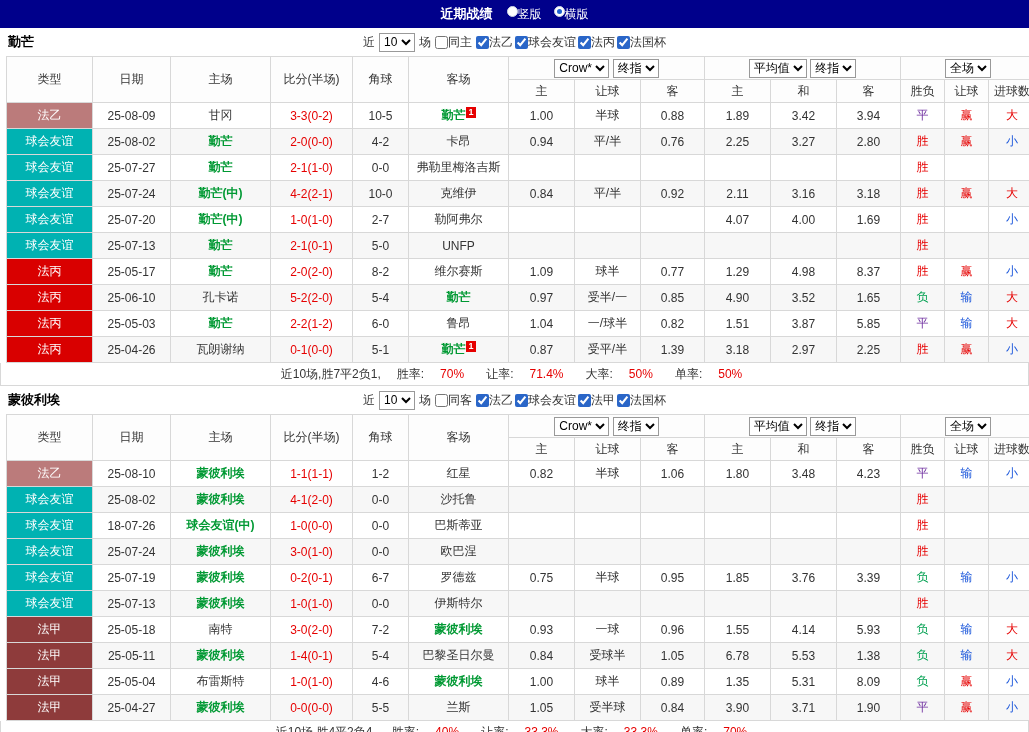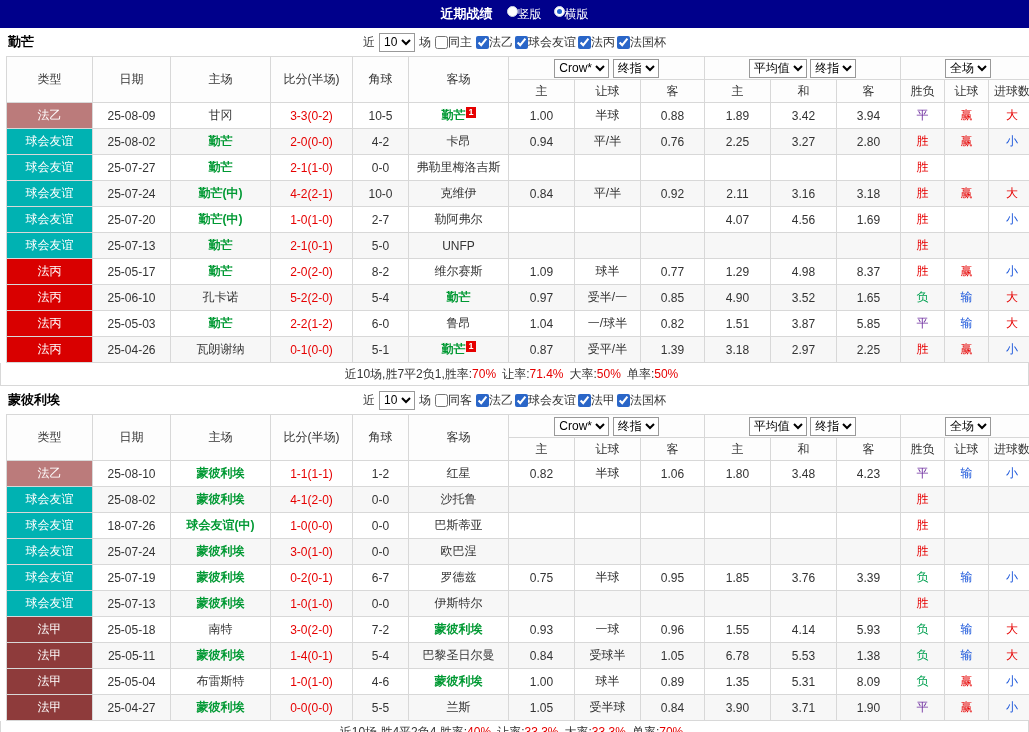--- a/index.html
+++ b/index.html
@@ -73,21 +73,21 @@
     padding: 0 2px; margin-left: 1px;
     display: inline-block; vertical-align: top;
   }
   .summary {
     height: 23px;
     border: 1px solid #d8d8d8;
     border-top: none;
     display: flex;
     align-items: center;
     justify-content: center;
-    gap: 0;
+    gap: 16px;
   }
   .summary .red { color: #e60000; margin-right: 6px; }
 </style>
 </head>
 <body>
 
 <div class="topbar">
   <span class="title">近期战绩</span>
   <span style="display:inline-flex;gap:12px;">
       <label>
@@ -256,21 +256,21 @@
           <td class="type-cell" style="background: rgb(0, 178, 178);">球会友谊</td>
           <td>25-07-20</td>
           <td class="focus-team">勤芒(中)</td>
           <td class="score">1-0(1-0)</td>
           <td>2-7</td>
           <td>勒阿弗尔</td>
           <td></td>
           <td></td>
           <td></td>
           <td>4.07</td>
-          <td>4.56</td>
+          <td>4.00</td>
           <td>1.69</td>
           <td class="res-win">胜</td>
           <td></td>
           <td class="go-small">小</td>
         </tr>
         <tr>
           <td class="type-cell" style="background: rgb(0, 178, 178);">球会友谊</td>
           <td>25-07-13</td>
           <td class="focus-team">勤芒</td>
           <td class="score">2-1(0-1)</td>

